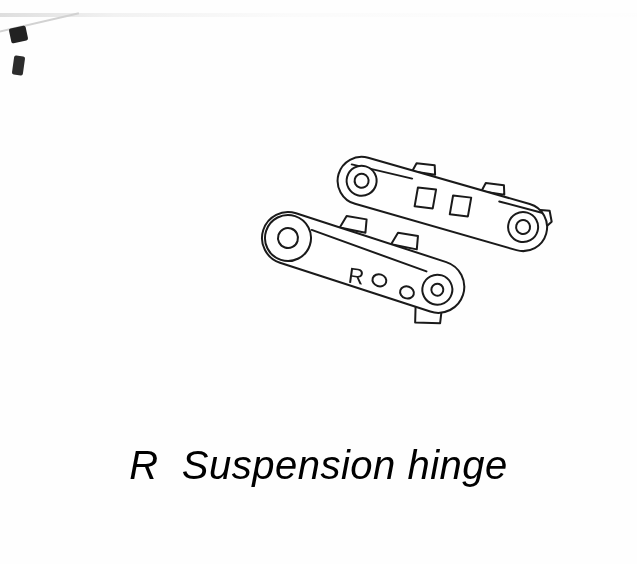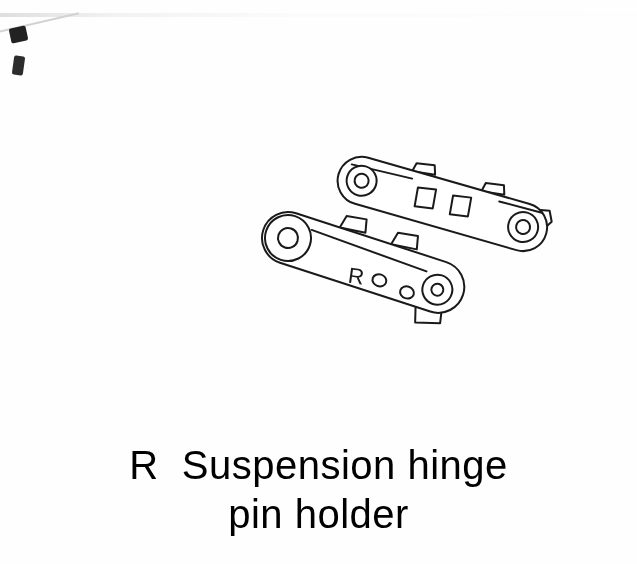--- a/index.html
+++ b/index.html
@@ -68,20 +68,21 @@
   .caption {
     position: absolute;
     left: 0;
     right: 0;
     top: 441px;
     text-align: center;
     color: #000000;
     font-size: 40px;
     line-height: 1.23;
     letter-spacing: 0.5px;
+    font-style: italic;
   }
   .caption-line { white-space: pre; }
 </style>
 </head>
 <body>
 
 <div class="page">
 
   <div class="scan-streak"></div>
   <div class="scan-diagonal"></div>
@@ -134,16 +135,15 @@
 
           <text x="70" y="24" font-size="22" font-family="Liberation Sans, sans-serif" fill="#1a1a1a" stroke="none" transform="rotate(-10 70 24)">R</text>
         </g>
 
       </g>
     </svg>
   </figure>
 
   <div class="caption">
     <div class="caption-line">R  Suspension hinge</div>
-    <div class="caption-line">pin holder</div>
   </div>
 
 </div>
 
 </body></html>

